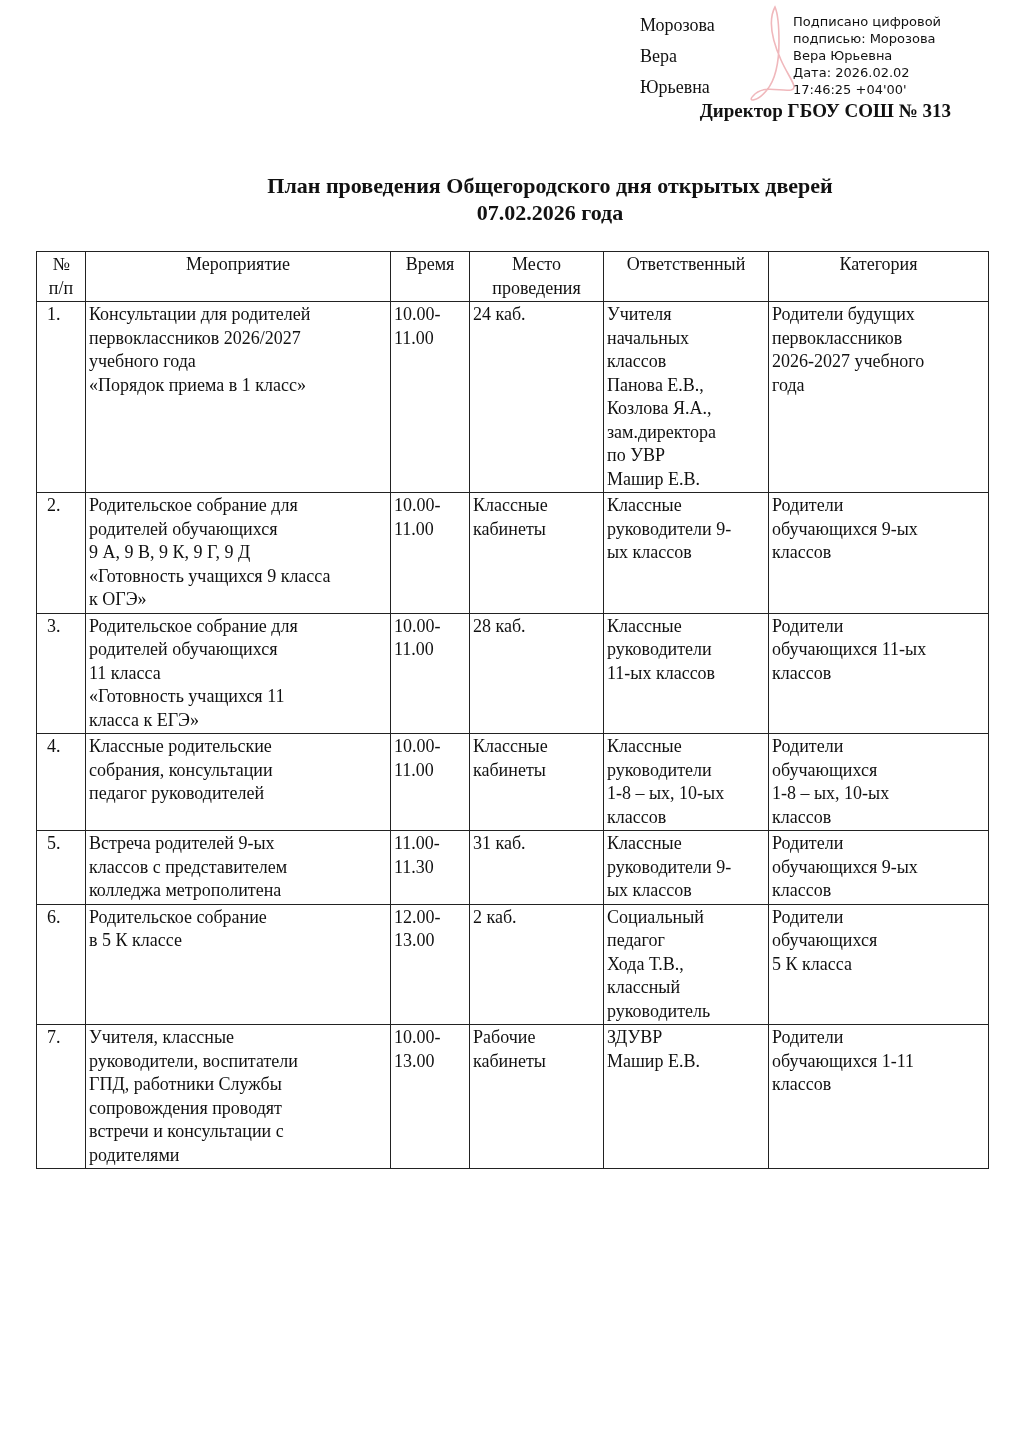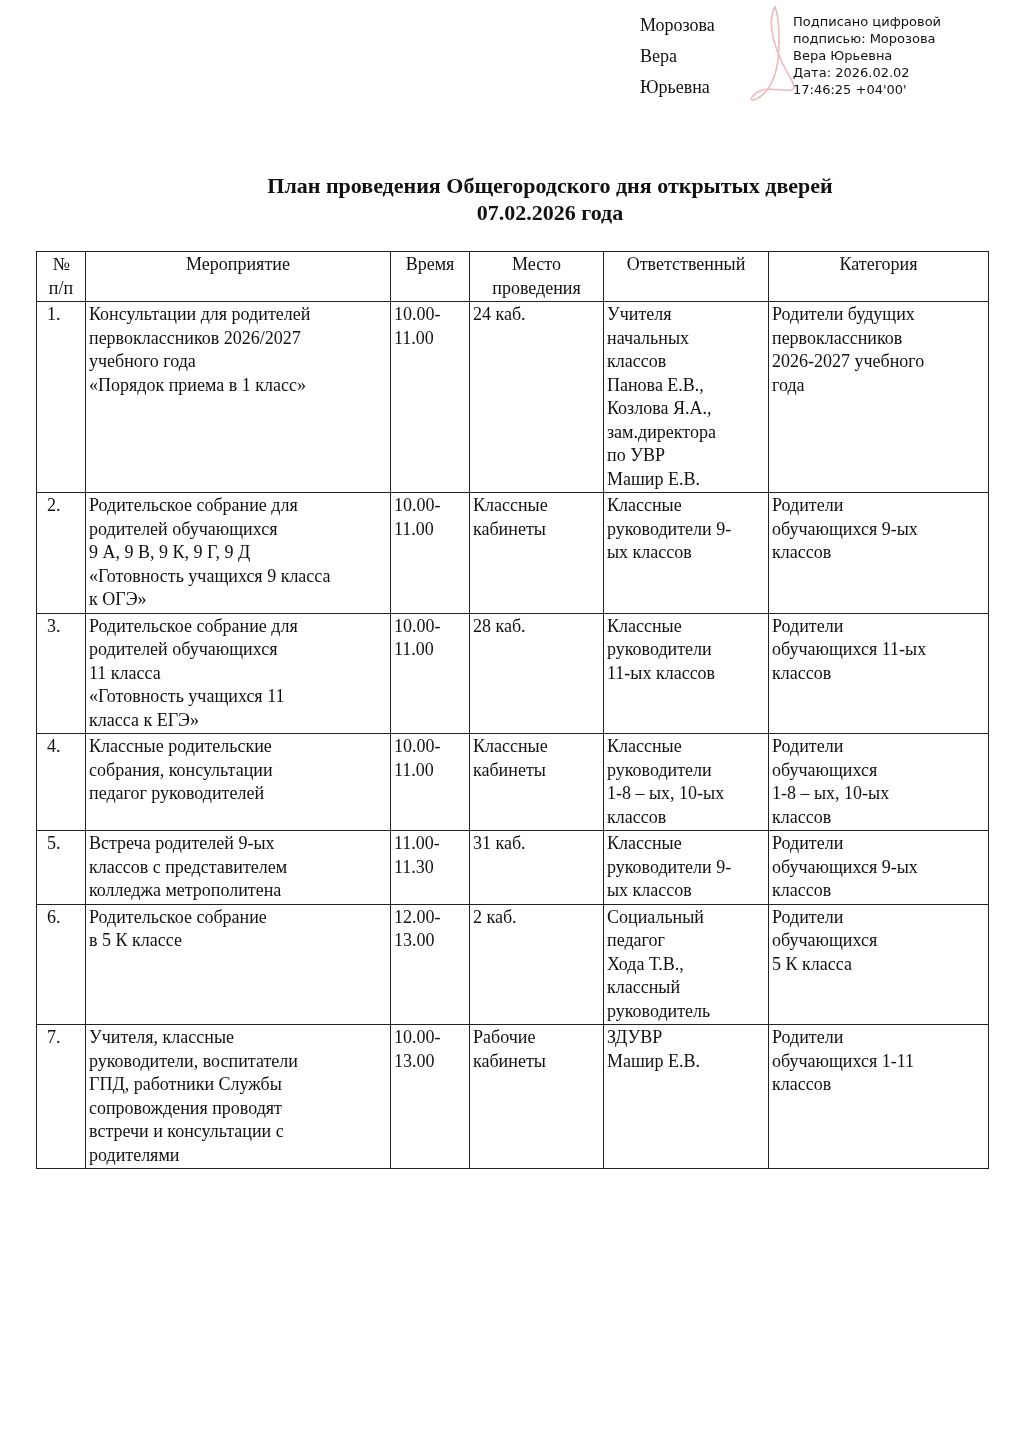--- a/index.html
+++ b/index.html
@@ -59,20 +59,21 @@
 
 <div class="sig-details">
   <div>Подписано цифровой</div>
   <div>подписью: Морозова</div>
   <div>Вера Юрьевна</div>
   <div>Дата: 2026.02.02</div>
   <div>17:46:25 +04'00'</div>
 </div>
 
 <div class="approve">
+  <div>Директор ГБОУ СОШ № 313</div>
 </div>
 
 <div class="title">
   <div>План проведения Общегородского дня открытых дверей</div>
   <div>07.02.2026 года</div>
 </div>
 
 <table class="plan">
   <colgroup>
     <col style="width:49px">

